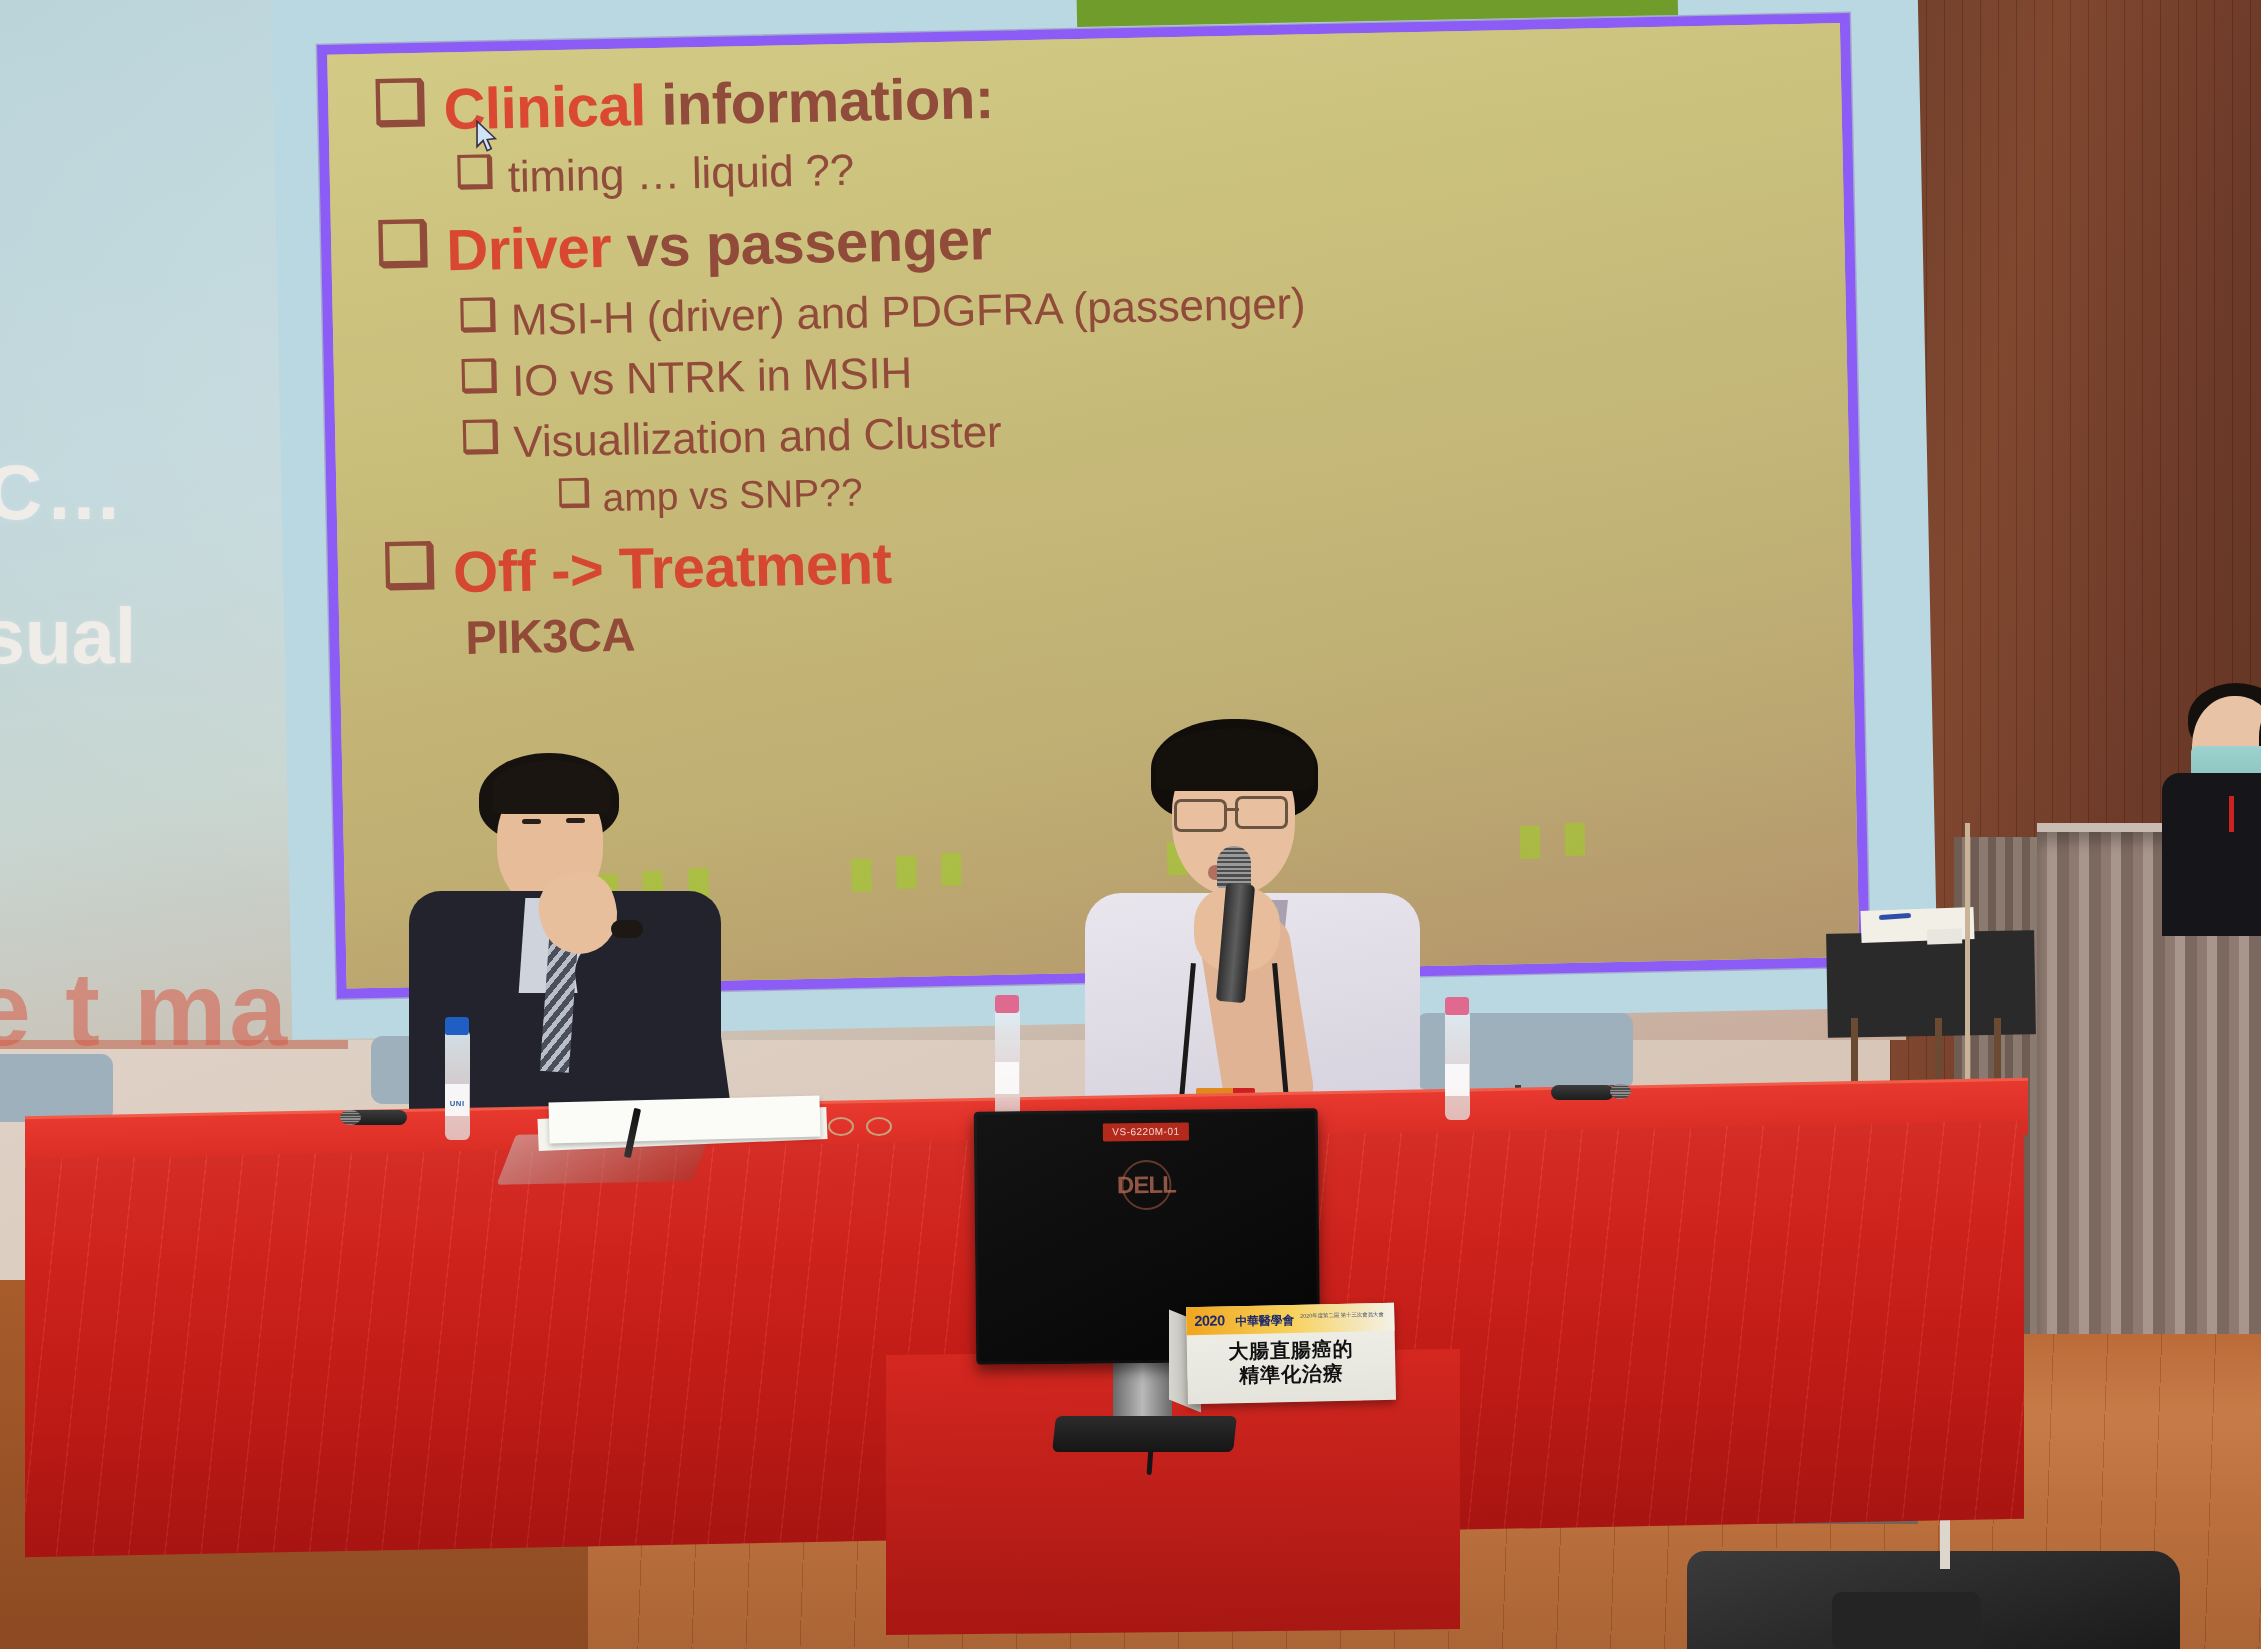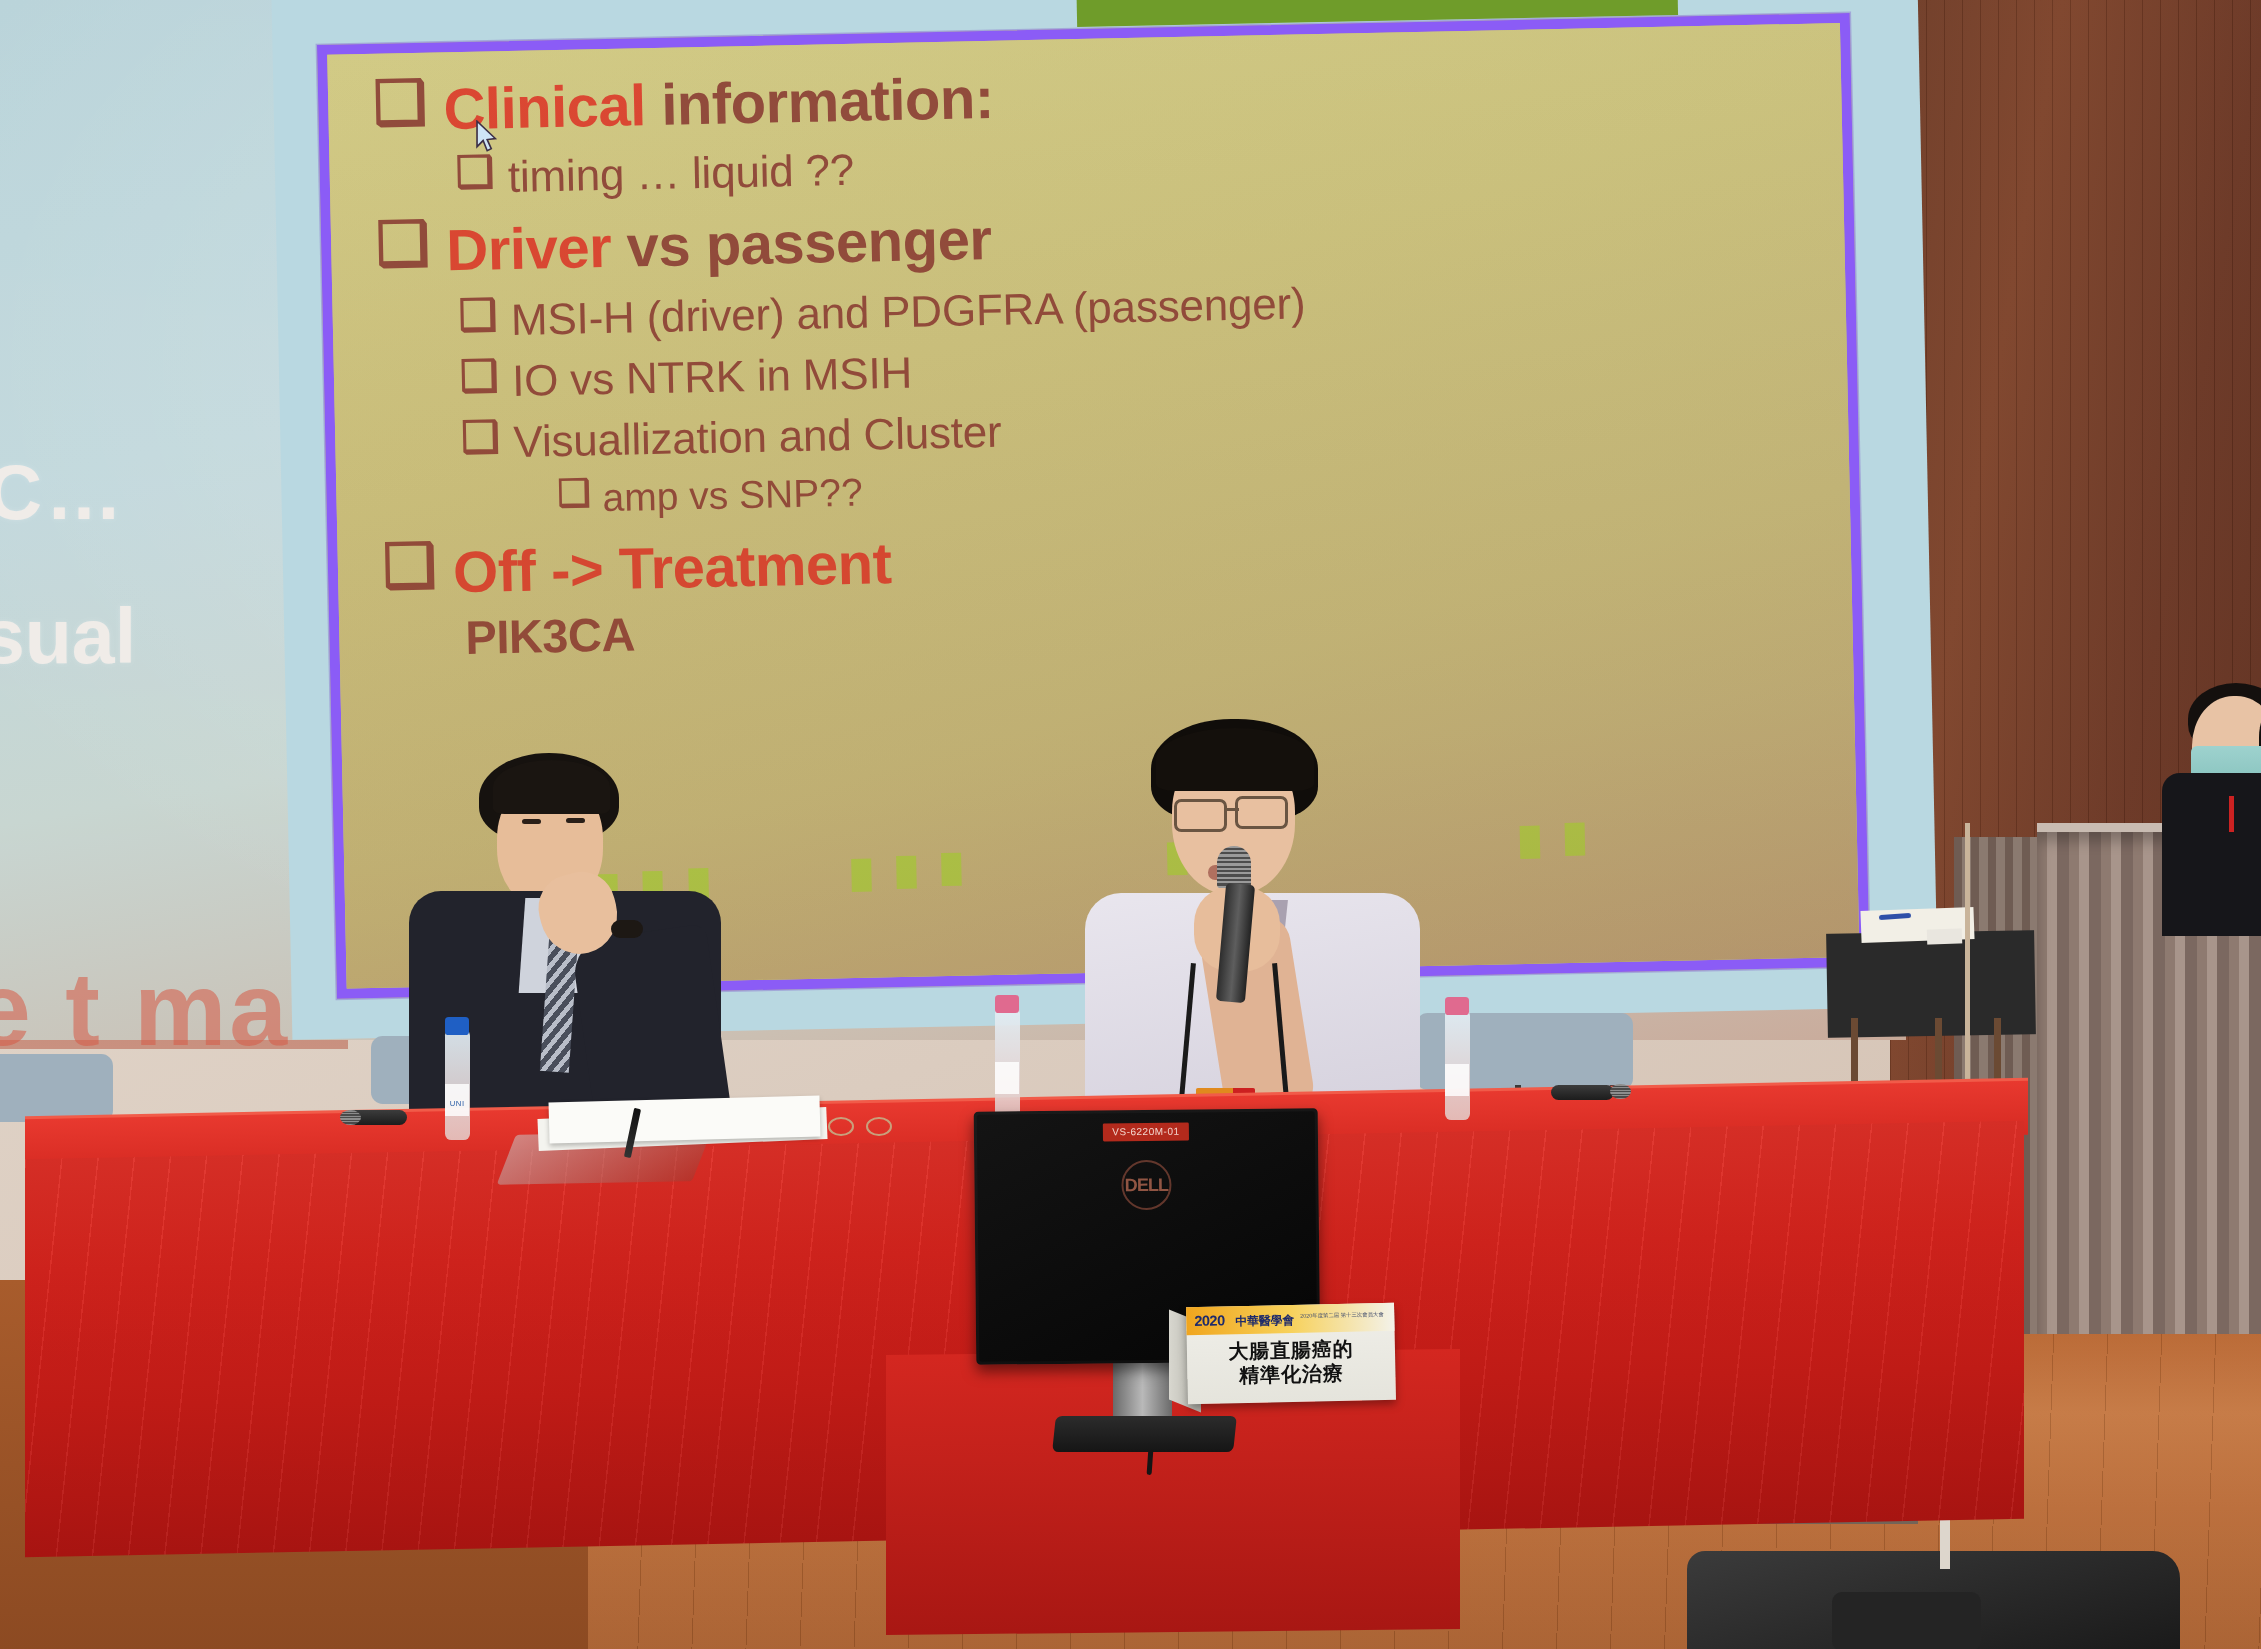--- a/index.html
+++ b/index.html
@@ -163,21 +163,21 @@
 
   
   .monitor{position:absolute;left:975px;top:1110px;width:344px;height:253px;
      background:linear-gradient(160deg,#1b1b1b,#0c0c0c);border-radius:4.5px;
      box-shadow:0 7.2px 13.6px rgba(0,0,0,.5);transform:rotate(-.6deg);}
   .mon-bezel{position:absolute;left:2.7px;top:2.7px;right:2.7px;bottom:2.7px;border-radius:2.7px;
      background:linear-gradient(155deg,#141414,#050505);}
   .dell-logo{position:absolute;left:50%;top:50px;transform:translateX(-50%);
      width:50px;height:50px;border-radius:50%;border:2.3px solid rgba(170,90,70,.55);
      display:flex;align-items:center;justify-content:center;
-     color:rgba(190,110,85,.75);font-size:18px;font-weight:700;letter-spacing:-0.9px;}
+     color:rgba(190,110,85,.75);font-size:24px;font-weight:700;letter-spacing:-0.9px;}
   .asset-tag{position:absolute;left:50%;top:12.7px;transform:translateX(-50%);
      width:86px;height:18px;background:#b32a1c;border-radius:1.4px;
      color:#f3d7cf;font-size:10px;display:flex;align-items:center;justify-content:center;letter-spacing:0.5px;}
   .asset-tag2{position:absolute;right:10px;bottom:22.6px;width:54px;height:32px;background:#c96a2a;border-radius:1.4px;}
   .mon-stand{position:absolute;left:1113px;top:1352px;width:59px;height:77px;
      background:linear-gradient(90deg,#6a6a6a,#b9b9b9,#6a6a6a);}
   .mon-base{position:absolute;left:1054px;top:1416px;width:181px;height:36px;
      background:linear-gradient(180deg,#2c2c2c,#151515);border-radius:6.3px;transform:skewX(-6deg);}
   .mon-cable{position:absolute;left:1151px;top:1348px;width:4.5px;height:127px;
      background:#151515;border-radius:2.3px;transform:rotate(4deg);}
@@ -372,21 +372,21 @@
   </div>
 
   <div class="table-edge"></div>
   <div class="table-top"></div>
   <div class="table-skirt"></div>
   <div class="table-fold"></div>
 
   <div class="mic blurlight" style="left:344px;top:1110px;"></div>
   <div class="mic-head blurlight" style="left:340px;top:1110px;"></div>
 
-  <div class="bottle" style="left:445px;top:1031px;">
+  <div class="bottle" style="left:445px;top:1031px;font-weight:bold;">
     <div class="bottle-cap" style="left:0;top:-14.5px;"></div>
     <div class="bottle-lbl" style="left:0;top:53px;">
       <span>UNI</span>
     </div>
   </div>
 
   <div class="tablet"></div>
   <div class="papers2"></div>
   <div class="papers"></div>
   <div class="pen"></div>

